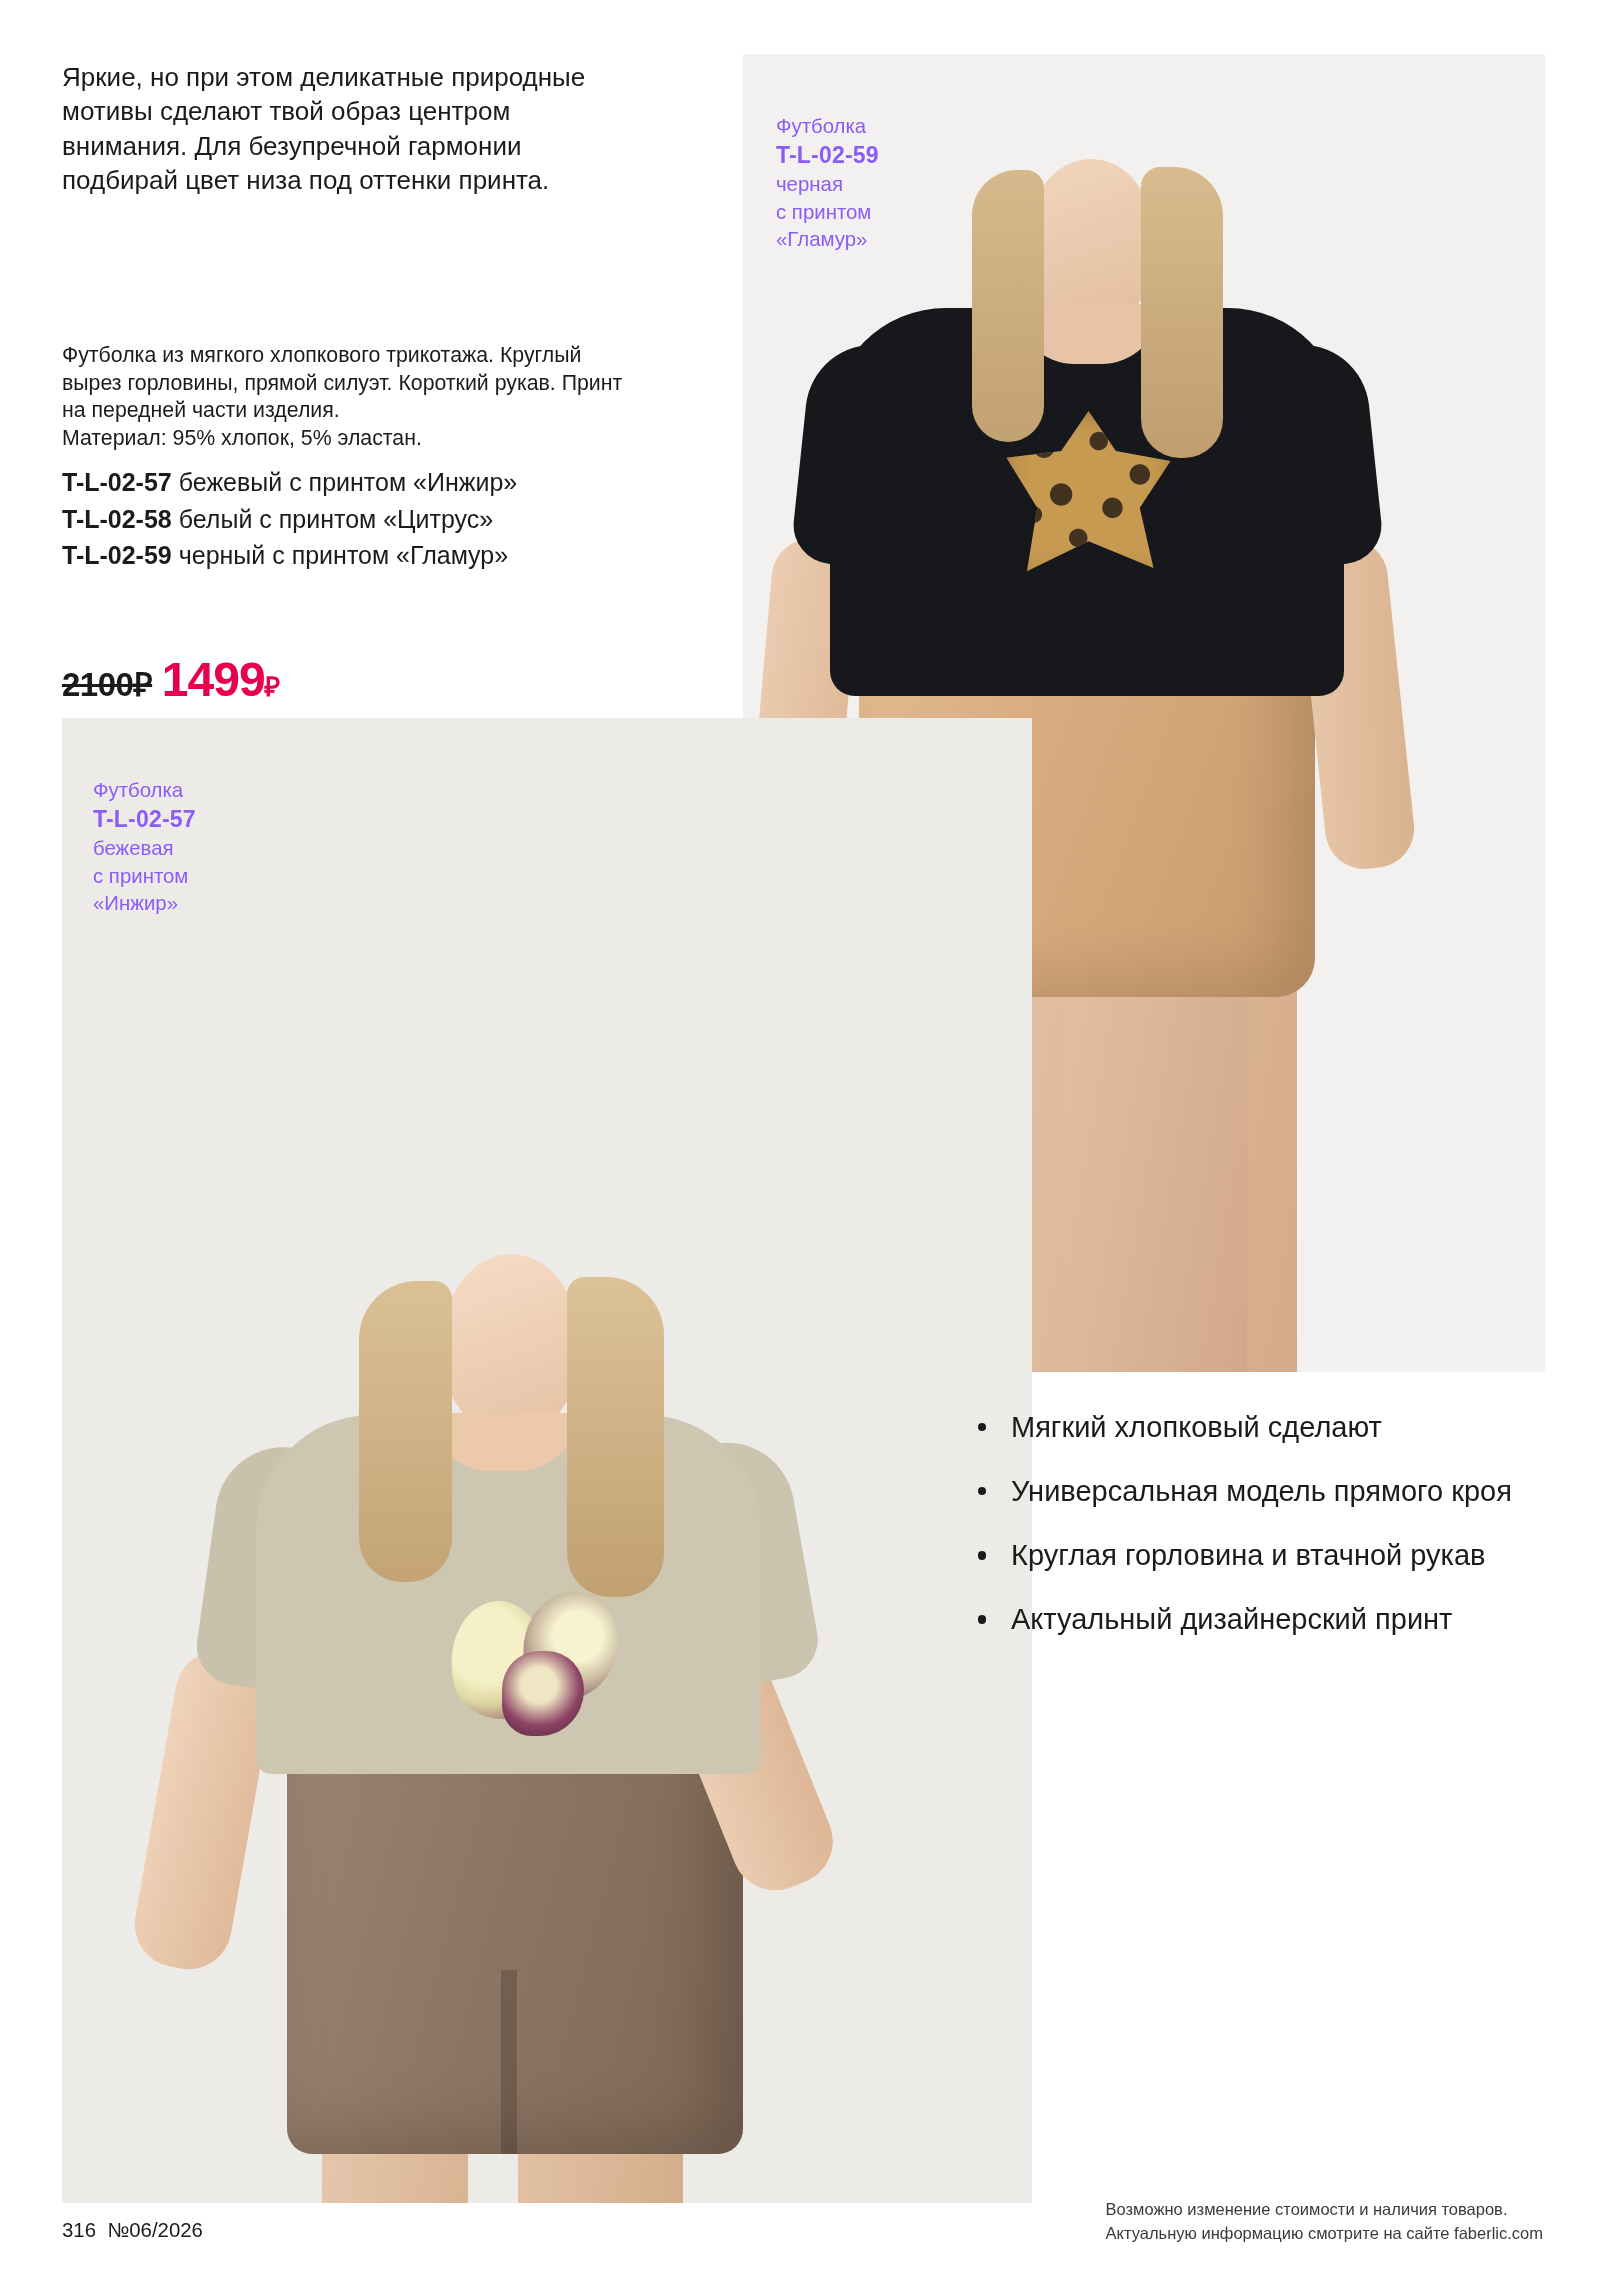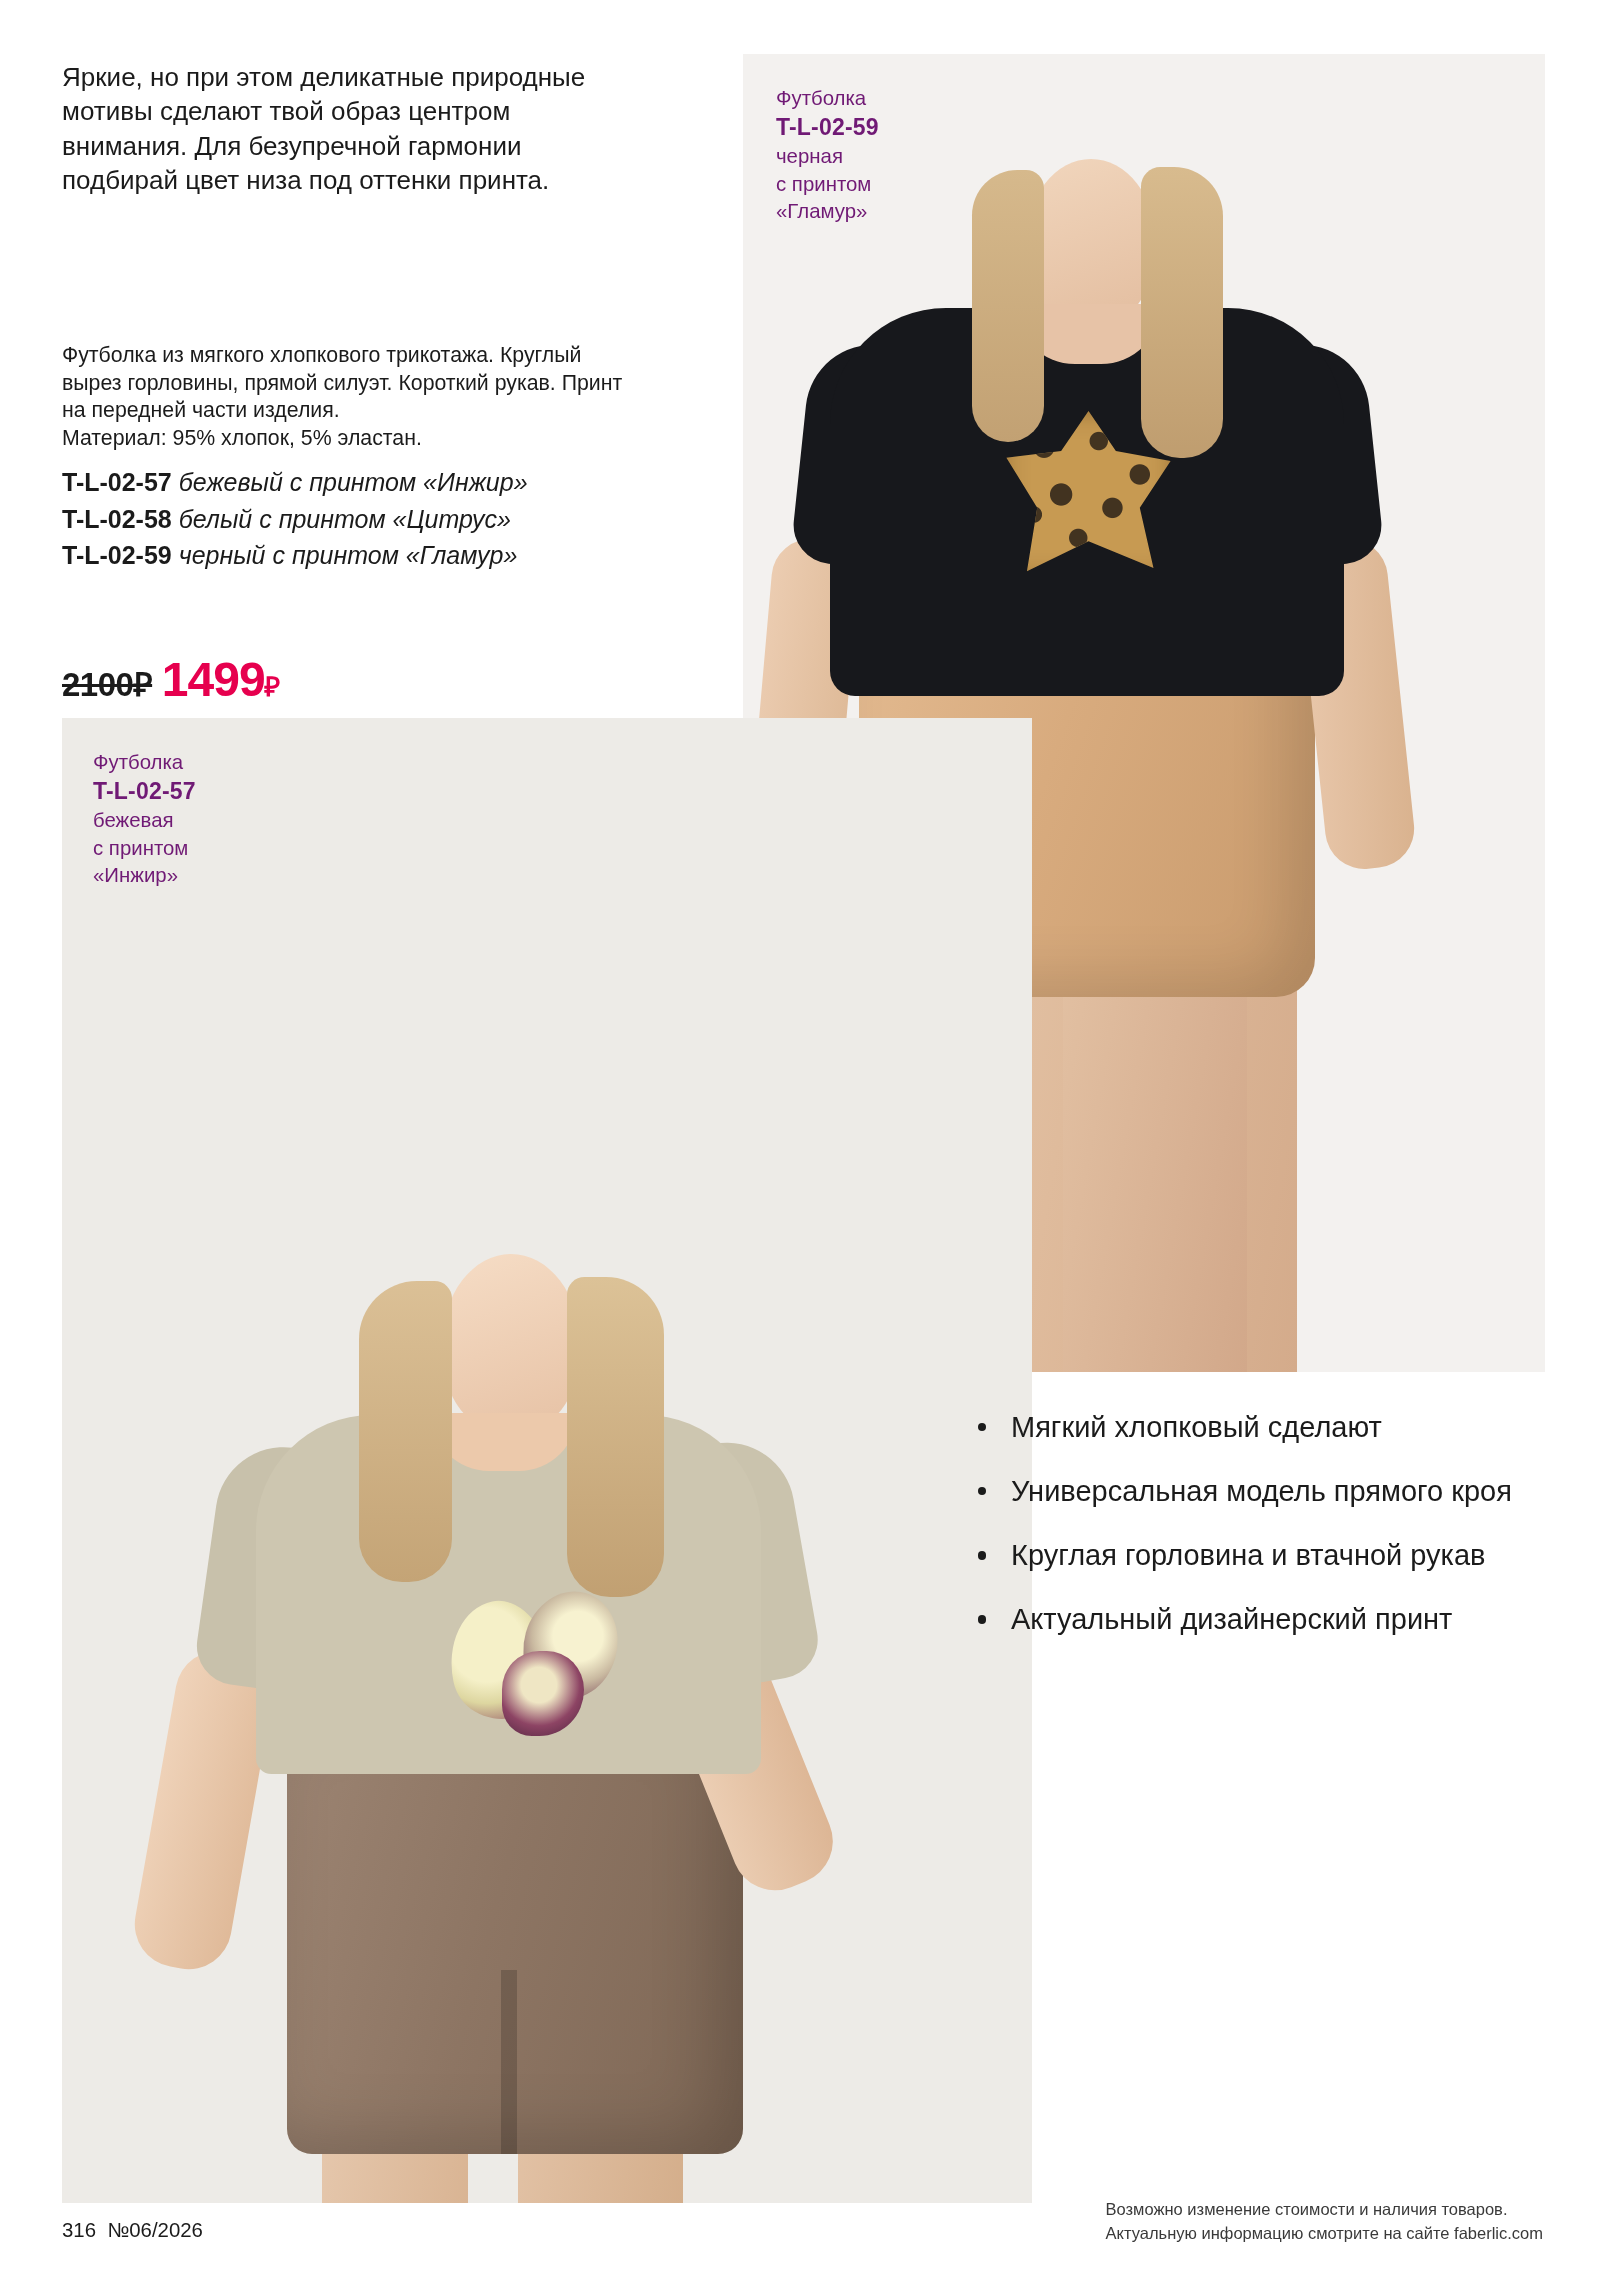--- a/index.html
+++ b/index.html
@@ -41,21 +41,21 @@
     font-size: 21.3px;
     line-height: 1.30;
   }
   .variants { margin-top: 11.6px; }
   .variant {
     font-size: 25px;
     line-height: 1.46;
     white-space: nowrap;
   }
   .variant .code { font-weight: bold; }
-  .variant .name { font-style: italic; }
+  .variant .name { }
 
   
   .price-row {
     position: absolute;
     left: 62px;
     top: 652px;
     display: flex;
     align-items: baseline;
   }
   .old-price {
@@ -94,22 +94,23 @@
     height: 1485px;
     background: #eceae6;
     overflow: hidden;
   }
 
   
   .caption {
     position: absolute;
     font-size: 20.4px;
     line-height: 1.34;
-    color: #701a75;
+    color: #8b5cf6;
     z-index: 6;
+    margin-top: 28px;
   }
   .caption .code { font-weight: bold; font-size: 23px; letter-spacing: 0.2px; }
   .cap-black { left: 776px; top: 85px; }
   .cap-beige { left: 93px; top: 749px; }
 
   
   .bullets {
     position: absolute;
     left: 970px;
     top: 1409px;

